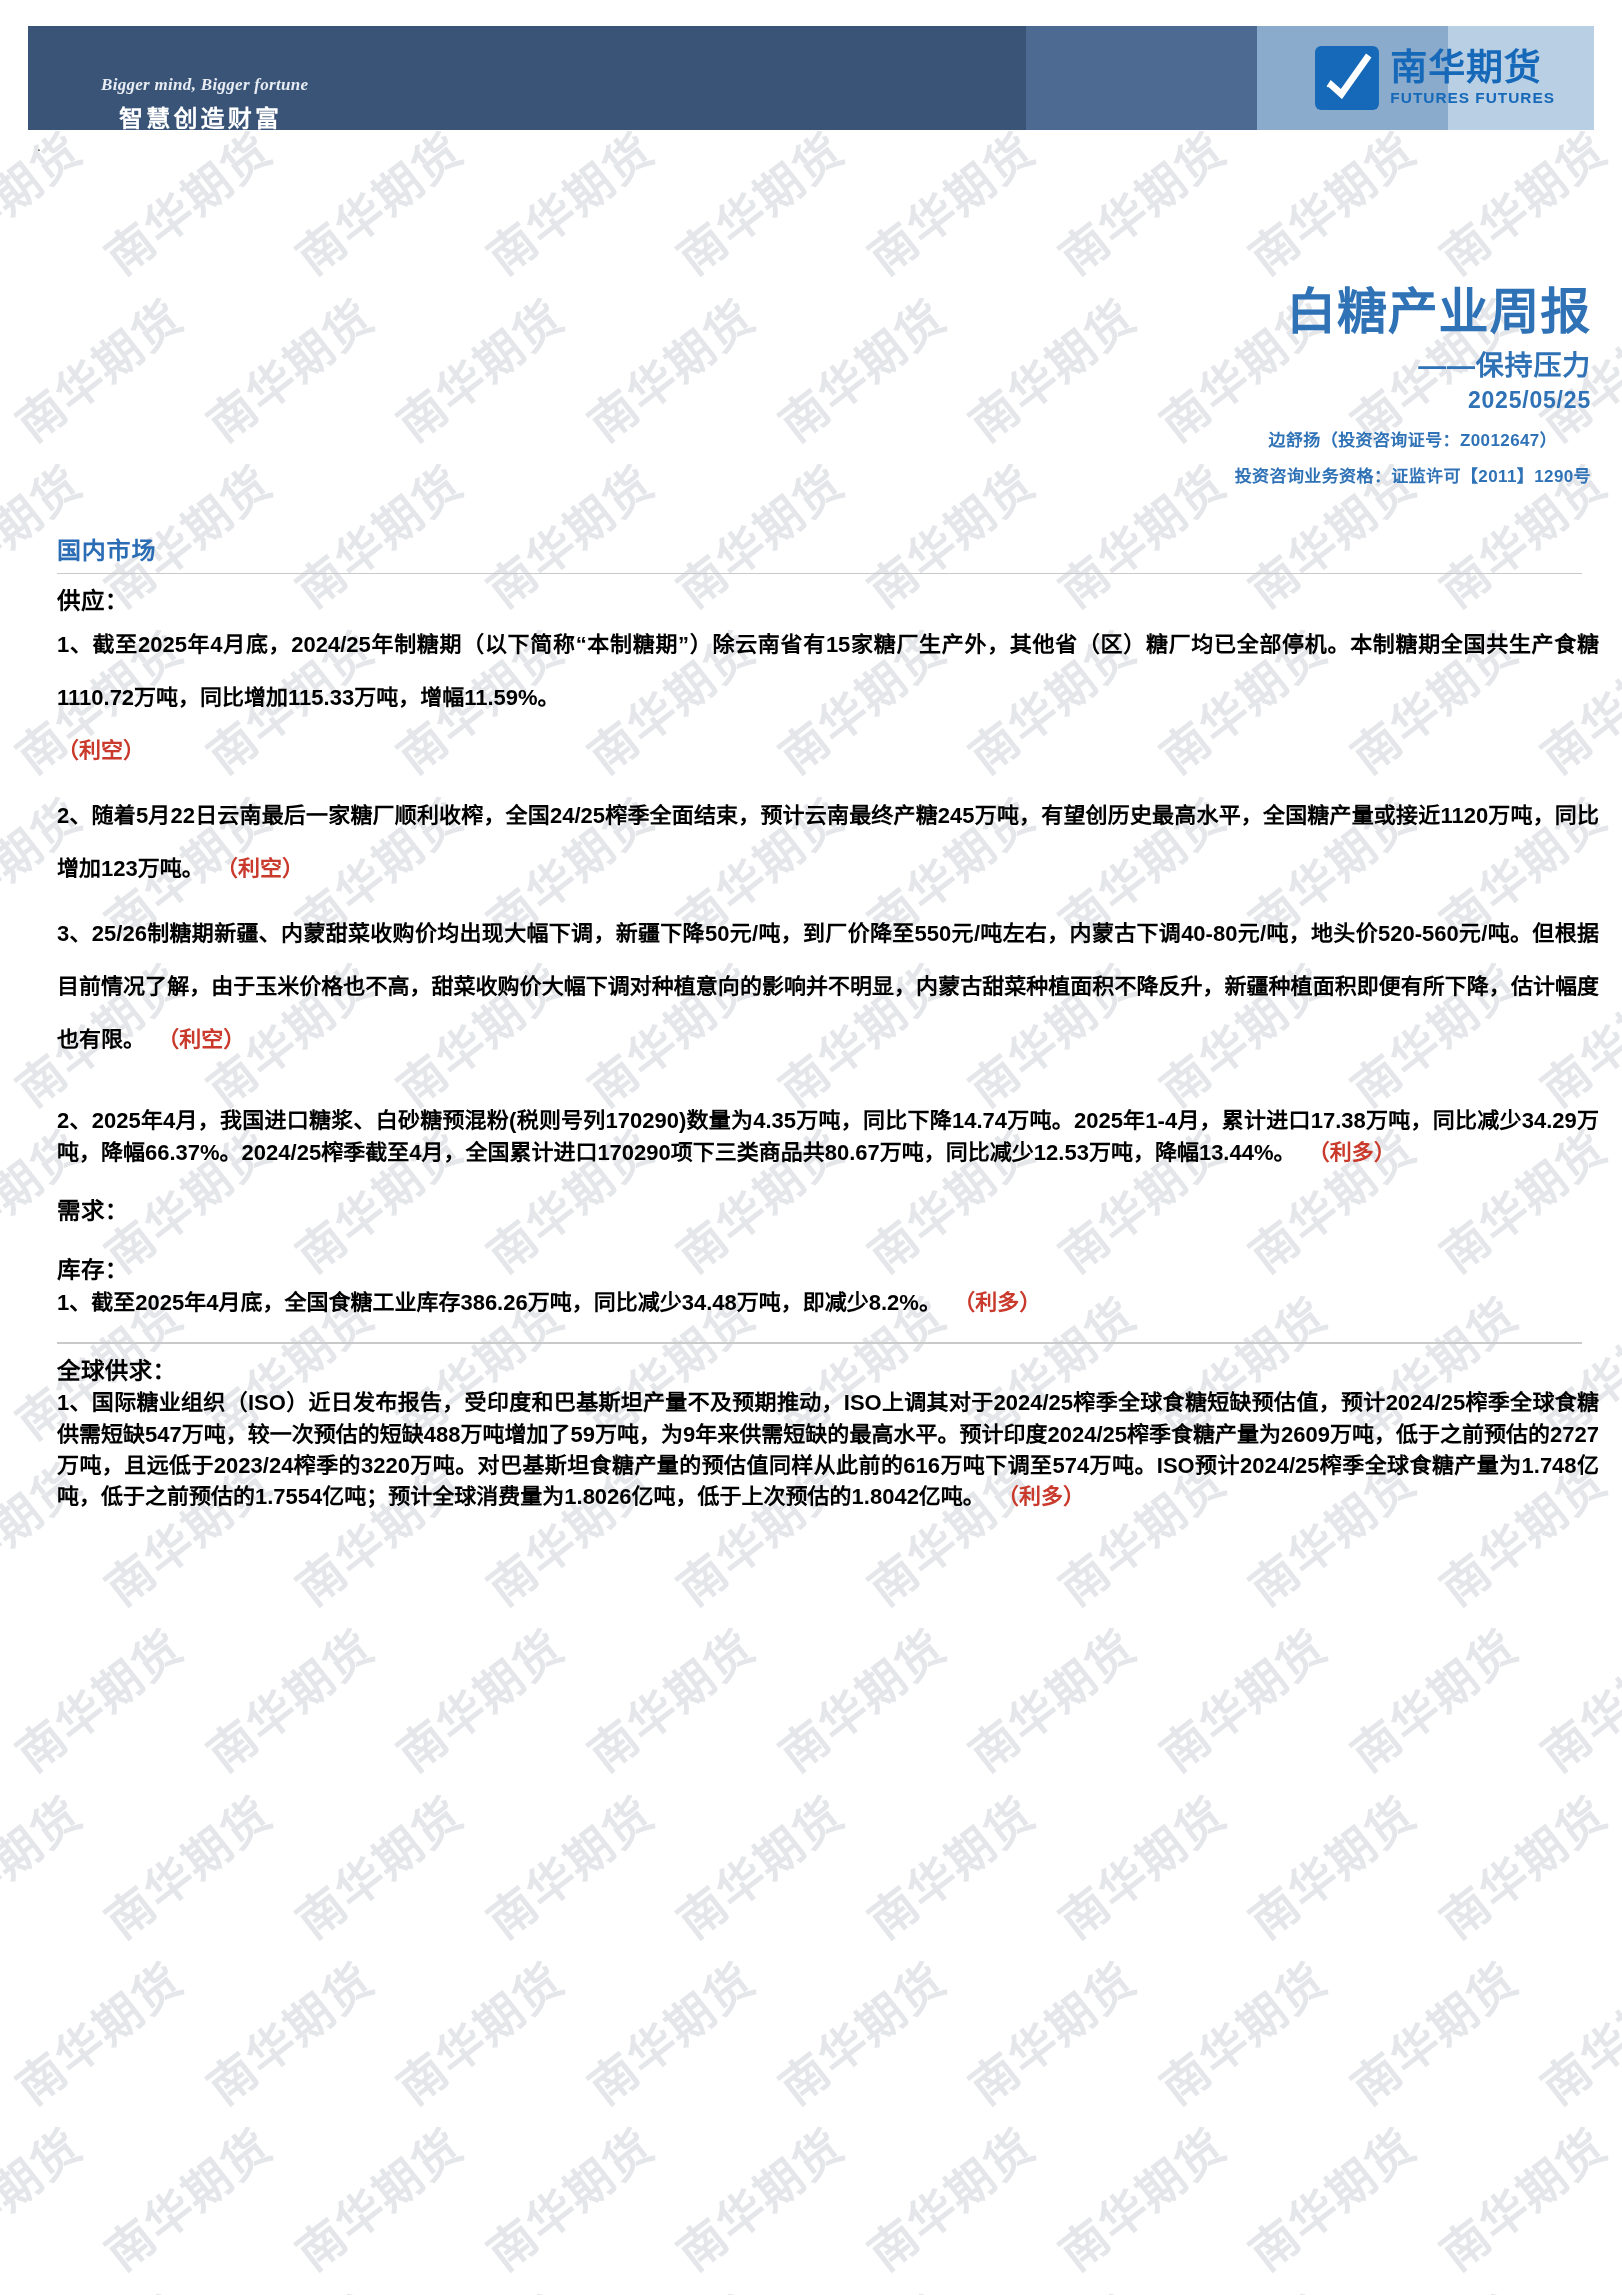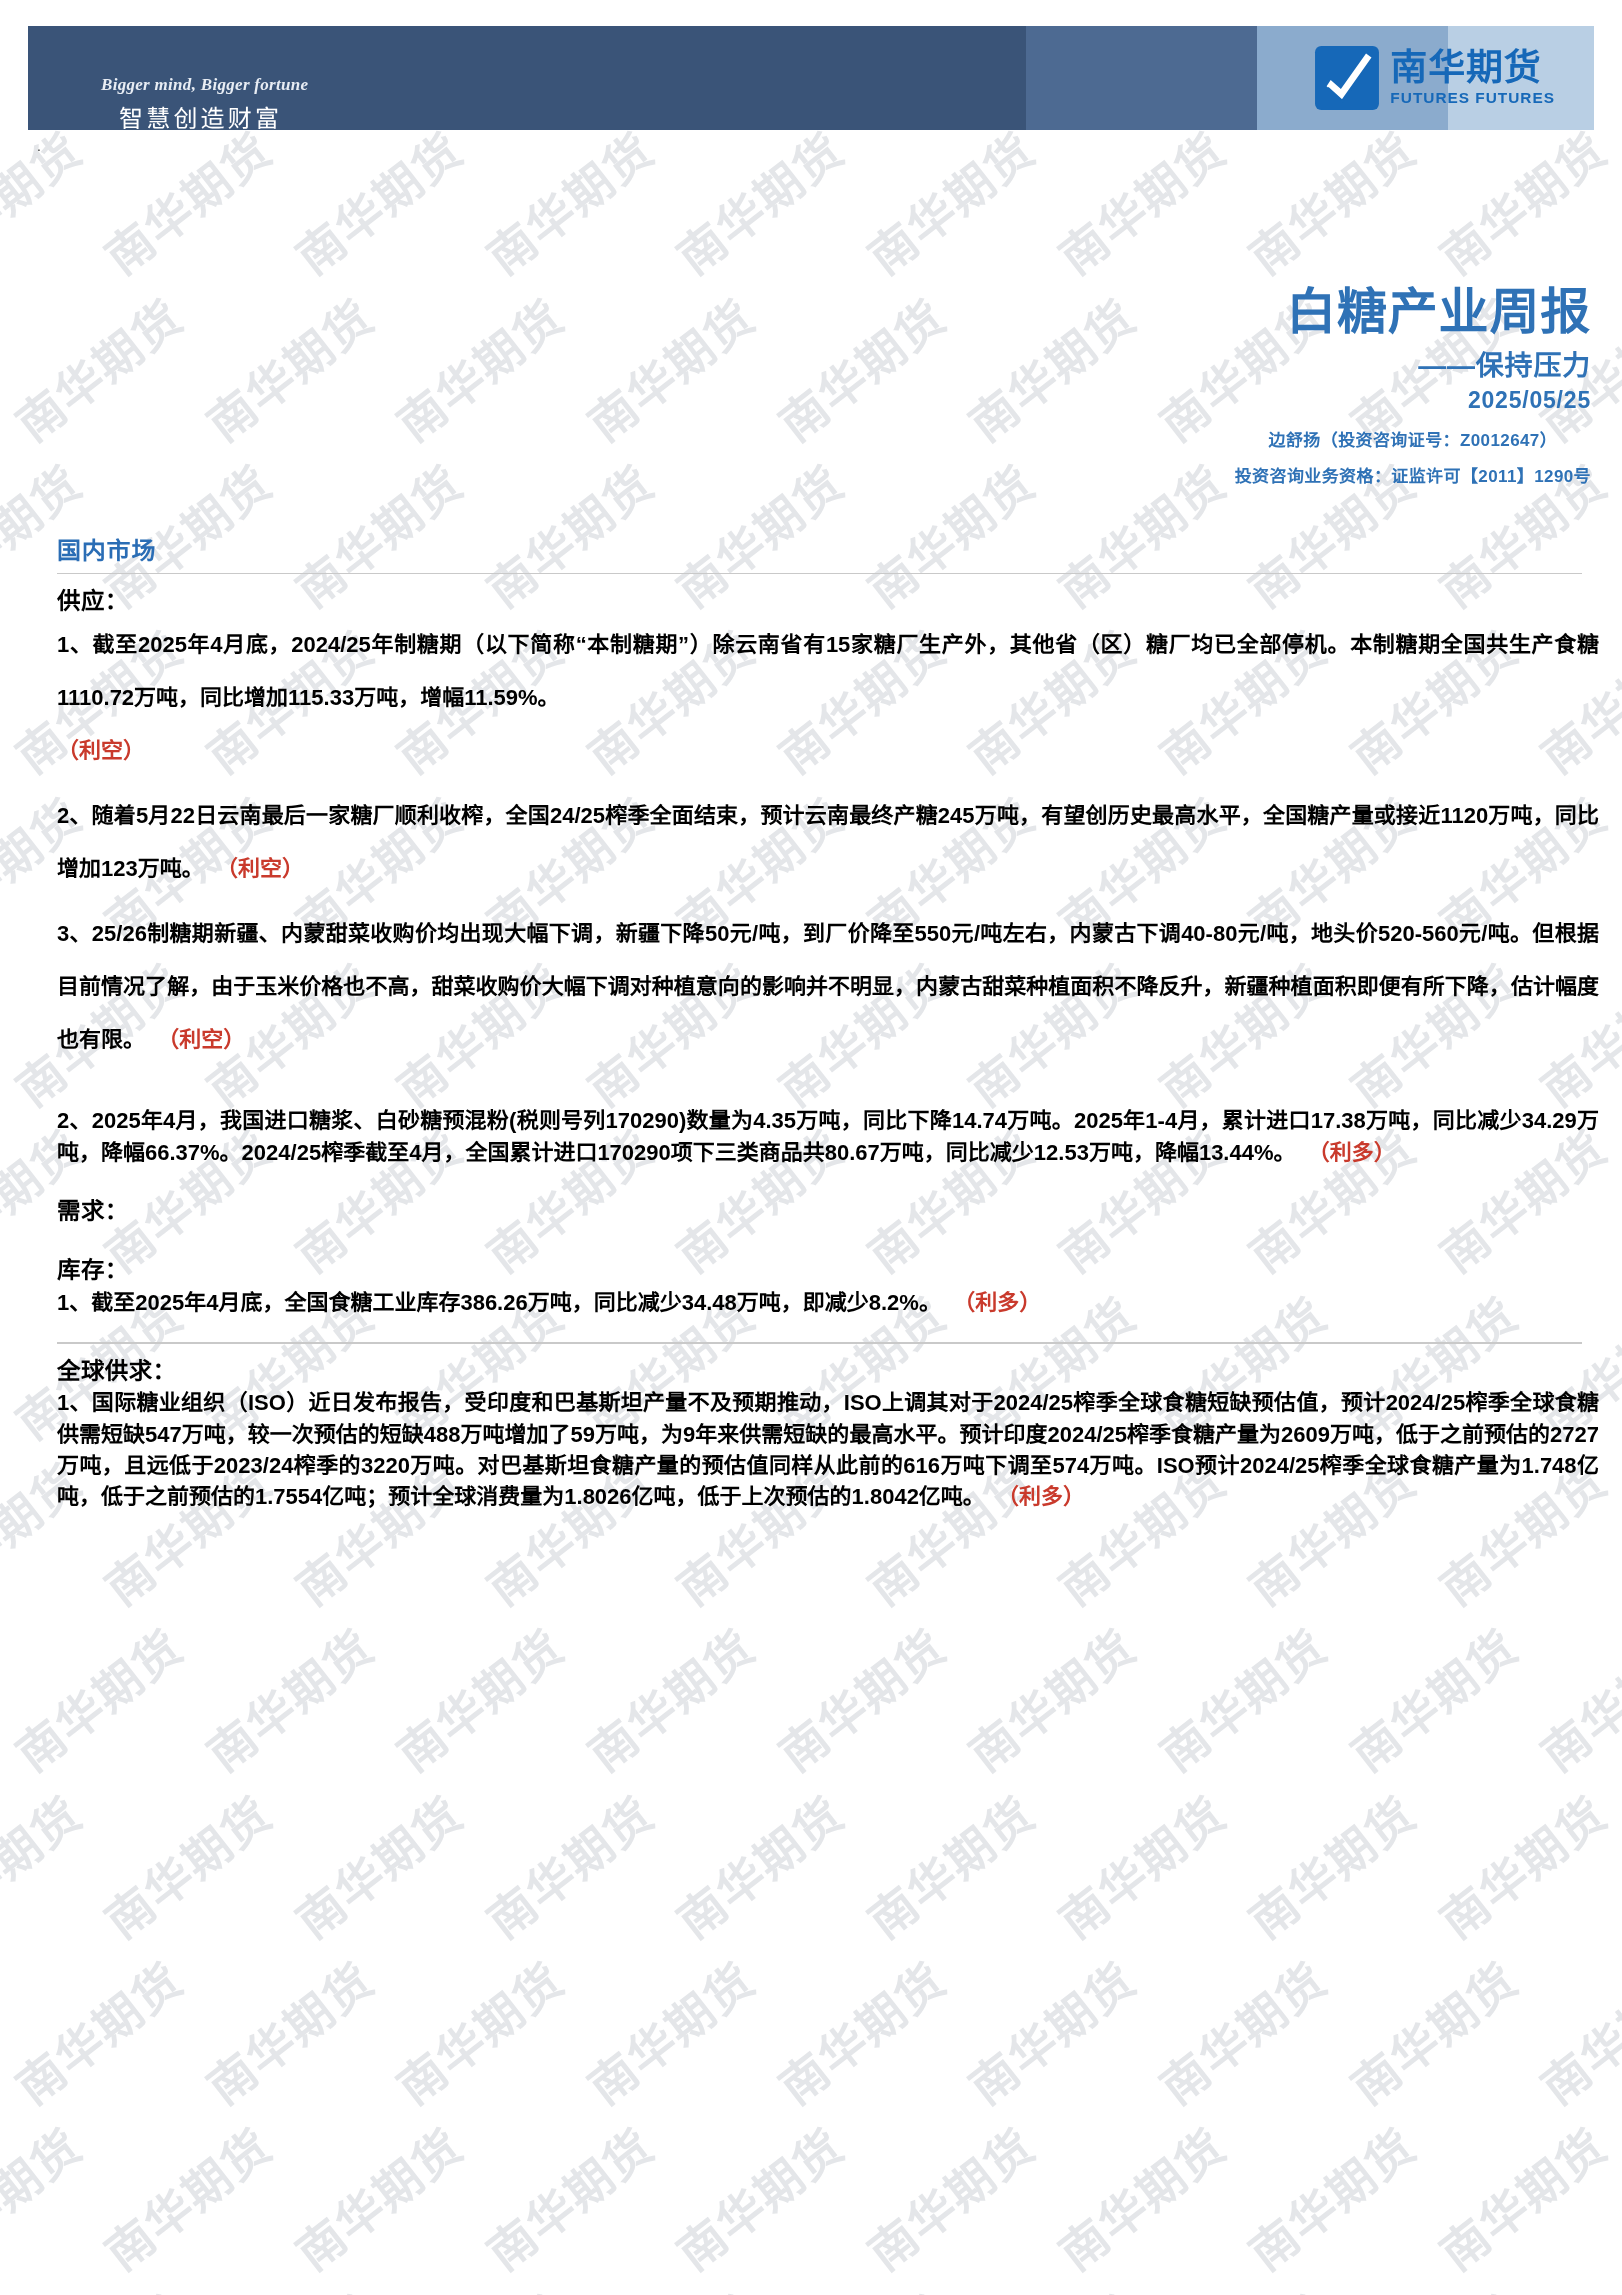--- a/index.html
+++ b/index.html
@@ -68,21 +68,21 @@
     font-family: "Liberation Serif", "DejaVu Serif", serif;
     font-style: italic;
     font-size: 17px;
     color: #e8edf4;
     letter-spacing: 0.3px;
     margin: 0 0 4px 0;
     font-weight: 600;
   }
   .tagline-cn {
     font-size: 24px;
-    font-weight: 400;
+    font-weight: 700;
     color: #ffffff;
     letter-spacing: 3.2px;
     margin: 0;
     padding-left: 18px;
   }
 
   
   .logo-wrap {
     position: absolute;
     right: 39px;

